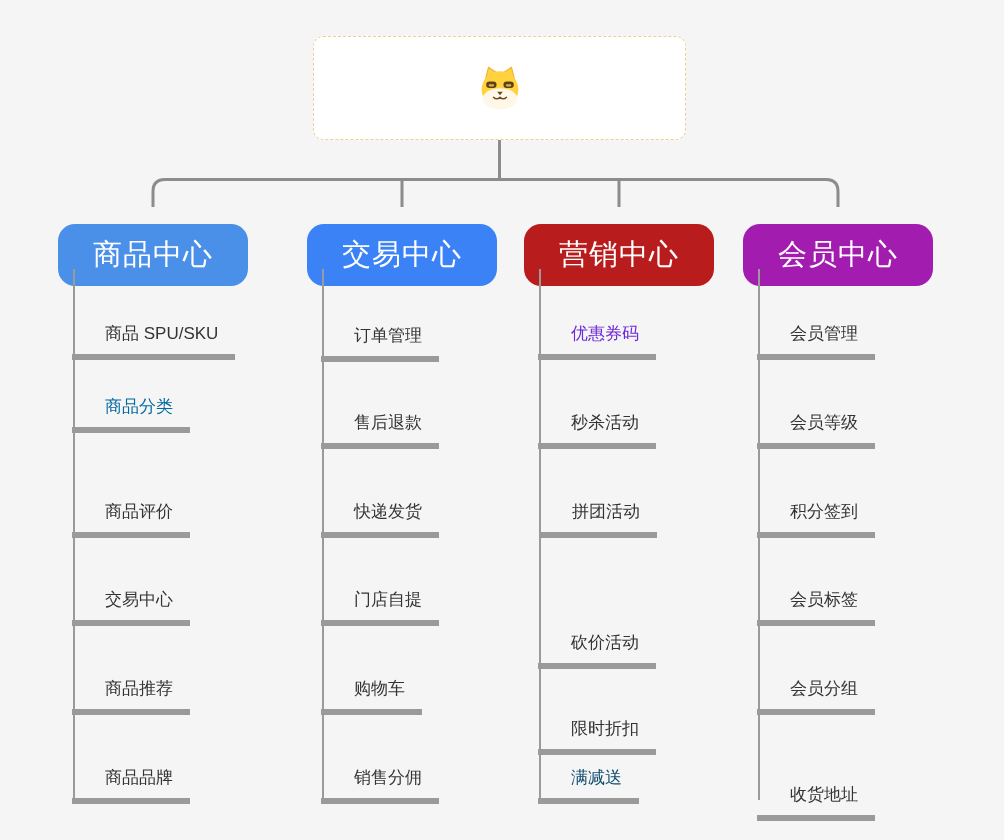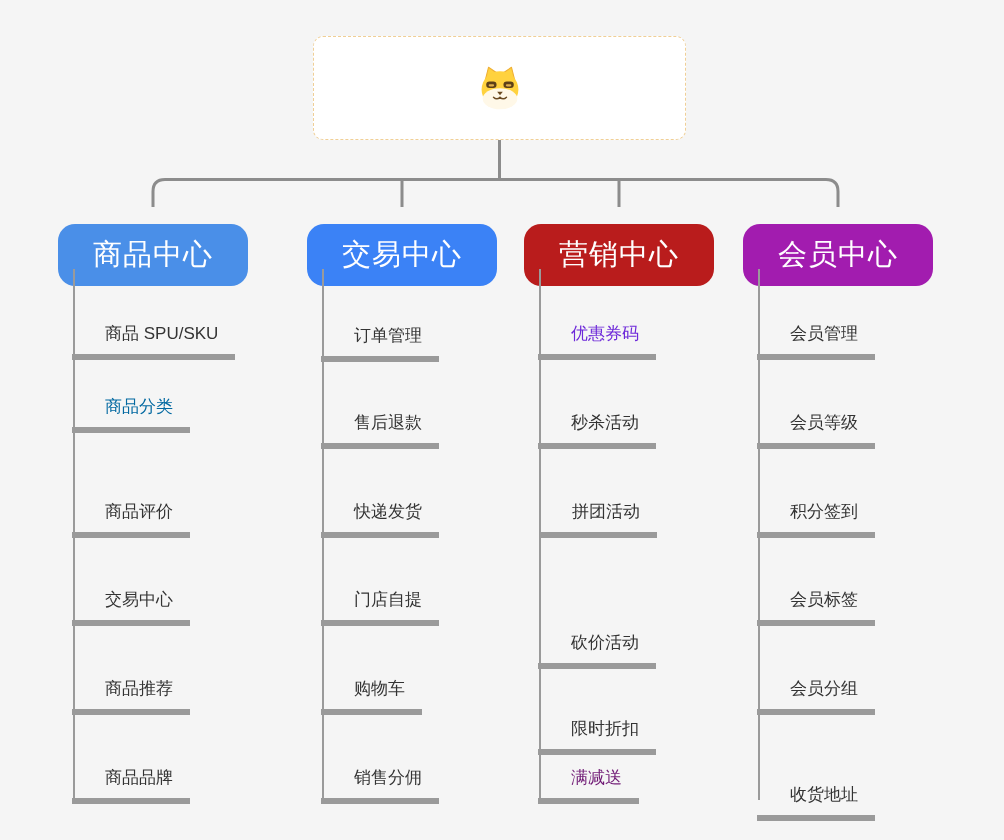--- a/index.html
+++ b/index.html
@@ -121,21 +121,21 @@
       <div class="child-topic" style="left: 321px; top: 763px; border-bottom-color: rgb(154, 154, 154); color: rgb(51, 51, 51);">销售分佣</div>
       <div class="branch-node" style="left: 524px; background: #b91c1c;">
         <span>营销中心</span>
       </div>
       <div class="column-line" style="left: 539px; top: 269px; height: 531px; background: rgb(154, 154, 154);"></div>
       <div class="child-topic" style="left: 538px; top: 319px; border-bottom-color: rgb(154, 154, 154); color: #6d28d9;">优惠券码</div>
       <div class="child-topic" style="left: 538px; top: 408px; border-bottom-color: rgb(154, 154, 154); color: rgb(51, 51, 51);">秒杀活动</div>
       <div class="child-topic" style="left: 539px; top: 497px; border-bottom-color: rgb(154, 154, 154); color: rgb(51, 51, 51);">拼团活动</div>
       <div class="child-topic" style="left: 538px; top: 585px; border-bottom-color: rgb(154, 154, 154); color: rgb(51, 51, 51); margin-top: 43px;">砍价活动</div>
       <div class="child-topic" style="left: 538px; top: 674px; border-bottom-color: rgb(154, 154, 154); color: rgb(51, 51, 51); margin-top: 40px;">限时折扣</div>
-      <div class="child-topic" style="left: 538px; top: 763px; border-bottom-color: rgb(154, 154, 154); color: #701a75;">满减送</div>
+      <div class="child-topic" style="left: 538px; top: 763px; border-bottom-color: rgb(154, 154, 154); color: #0c4a6e;">满减送</div>
       <div class="branch-node" style="left: 743px; background: #a21caf;">
         <span>会员中心</span>
       </div>
       <div class="column-line" style="left: 758px; top: 269px; height: 531px; background: rgb(154, 154, 154);"></div>
       <div class="child-topic" style="left: 757px; top: 319px; border-bottom-color: rgb(154, 154, 154); color: rgb(51, 51, 51);">会员管理</div>
       <div class="child-topic" style="left: 757px; top: 408px; border-bottom-color: rgb(154, 154, 154); color: rgb(51, 51, 51);">会员等级</div>
       <div class="child-topic" style="left: 757px; top: 497px; border-bottom-color: rgb(154, 154, 154); color: rgb(51, 51, 51);">积分签到</div>
       <div class="child-topic" style="left: 757px; top: 585px; border-bottom-color: rgb(154, 154, 154); color: rgb(51, 51, 51);">会员标签</div>
       <div class="child-topic" style="left: 757px; top: 674px; border-bottom-color: rgb(154, 154, 154); color: rgb(51, 51, 51);">会员分组</div>
       <div class="child-topic" style="left: 757px; top: 763px; border-bottom-color: rgb(154, 154, 154); color: rgb(51, 51, 51); margin-top: 17px;">收货地址</div>

